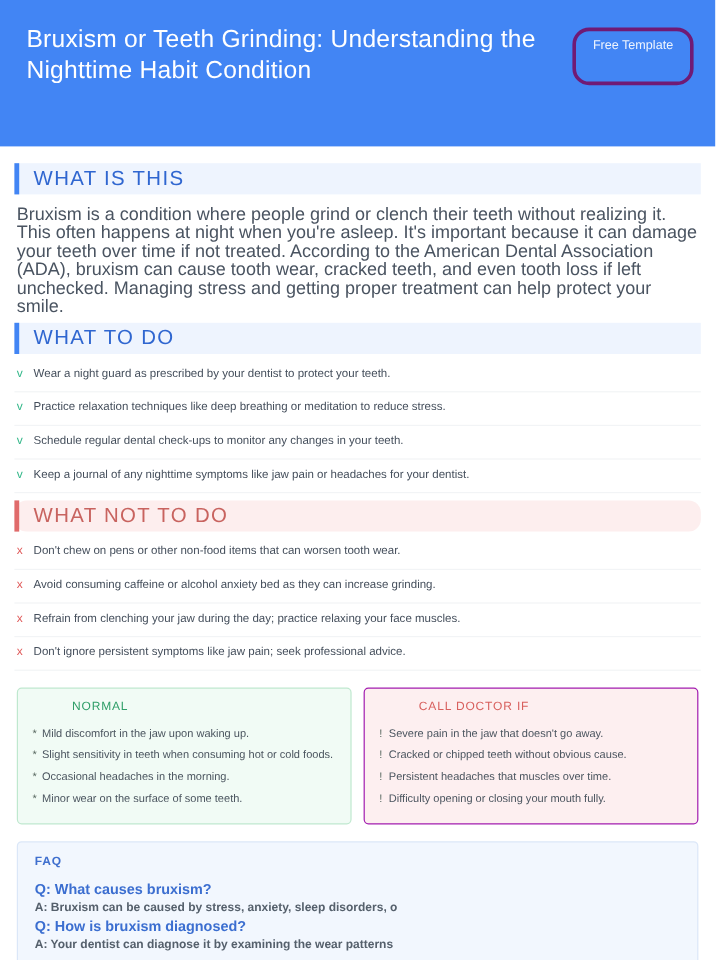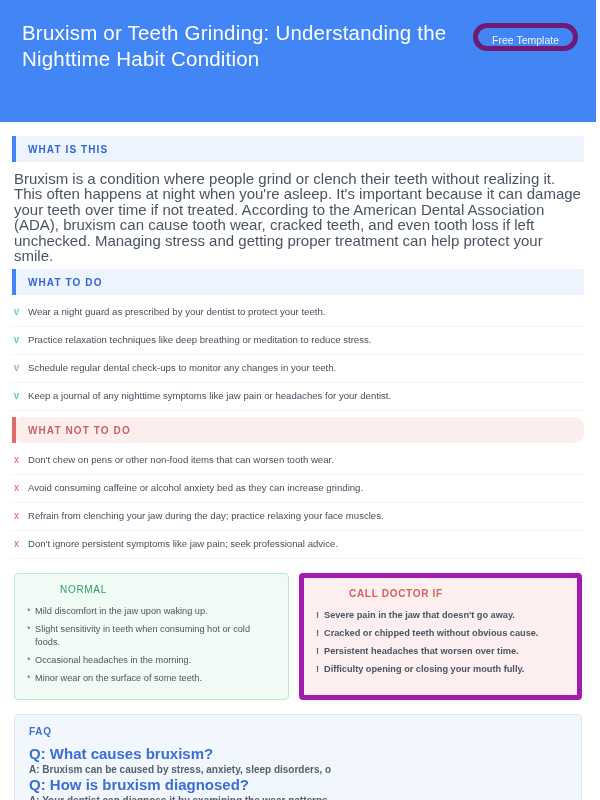--- a/index.html
+++ b/index.html
@@ -38,25 +38,25 @@
     font-size: 20.5px;
     line-height: 26px;
     font-weight: 400;
     letter-spacing: 0.2px;
     max-width: 430px;
     margin: 2px 0 0 4px;
   }
   .badge {
     flex: none;
     margin-top: 5px;
-    border: 5px solid #701a75;
+    border: 3px solid #701a75;
     color: #eef4fe;
     border-radius: 14px;
     font-size: 10.5px;
-    padding: 6px 14px 0 14px;
+    padding: 6px 14px 24px 14px;
     white-space: nowrap;
     background: transparent;
   }
 
   
   .content {
     flex: 1 1 auto;
     padding: 8px 12px 0 12px;
     box-sizing: border-box;
   }
@@ -68,24 +68,23 @@
     height: 26px;
     margin: 6px 0 0 0;
     padding-left: 0;
   }
   .sec-head .bar {
     width: 4px;
     height: 26px;
     flex: none;
   }
   .sec-head .label {
-    font-size: 10px;
+    font-size: 17px;
     letter-spacing: 1.1px;
     padding-left: 12px;
-    font-weight: bold;
   }
   .sec-head.blue { background: #eef4fe; }
   .sec-head.blue .bar { background: #4285f4; }
   .sec-head.blue .label { color: #2f66d0; }
   .sec-head.red { background: #fdeeee; border-radius: 10px; }
   .sec-head.red .bar { background: #e06b6b; }
   .sec-head.red .label { color: #c8635f; }
 
   .para {
     font-size: 15px;
@@ -120,21 +119,21 @@
     gap: 10px;
     margin: 14px 2px 0 2px;
   }
   .box {
     flex: 1 1 0;
     border-radius: 4px;
     padding: 10px 12px 12px 12px;
     box-sizing: border-box;
   }
   .box.green { background: #f1fbf5; border: 1px solid #bfe8cf; }
-  .box.pink  { background: #fdeff0; border: 5px solid #a21caf; font-weight: bold; }
+  .box.pink  { background: #fdeff0; border: 1px solid #a21caf; }
   .box-title {
     font-size: 10px;
     letter-spacing: 0.7px;
     margin-bottom: 7px;
     padding-left: 33px;
   }
   .box.green .box-title { color: #2f9e68; }
   .box.pink .box-title  { color: #d8605e; }
   .box-row {
     display: flex;
@@ -157,21 +156,21 @@
     padding: 11px 14px 14px 14px;
     font-weight: bold;
   }
   .faq-title {
     font-size: 10px;
     color: #3f6fce;
     letter-spacing: 0.7px;
     margin-bottom: 9px;
   }
   .faq-q {
-    font-size: 15px;
+    font-size: 12px;
     color: #3b6ed0;
     line-height: 16px;
   }
   .faq-a {
     font-size: 10px;
     color: #55606c;
     line-height: 15px;
     white-space: nowrap;
     overflow: hidden;
   }
@@ -279,21 +278,21 @@
         <div class="box-row">
           <span class="mk">!</span>
           <span>Severe pain in the jaw that doesn't go away.</span>
         </div>
         <div class="box-row">
           <span class="mk">!</span>
           <span>Cracked or chipped teeth without obvious cause.</span>
         </div>
         <div class="box-row">
           <span class="mk">!</span>
-          <span>Persistent headaches that worsen over time.</span>
+          <span>Persistent headaches that muscles over time.</span>
         </div>
         <div class="box-row">
           <span class="mk">!</span>
           <span>Difficulty opening or closing your mouth fully.</span>
         </div>
       </div>
 
     </div>
 
     <div class="faq">

